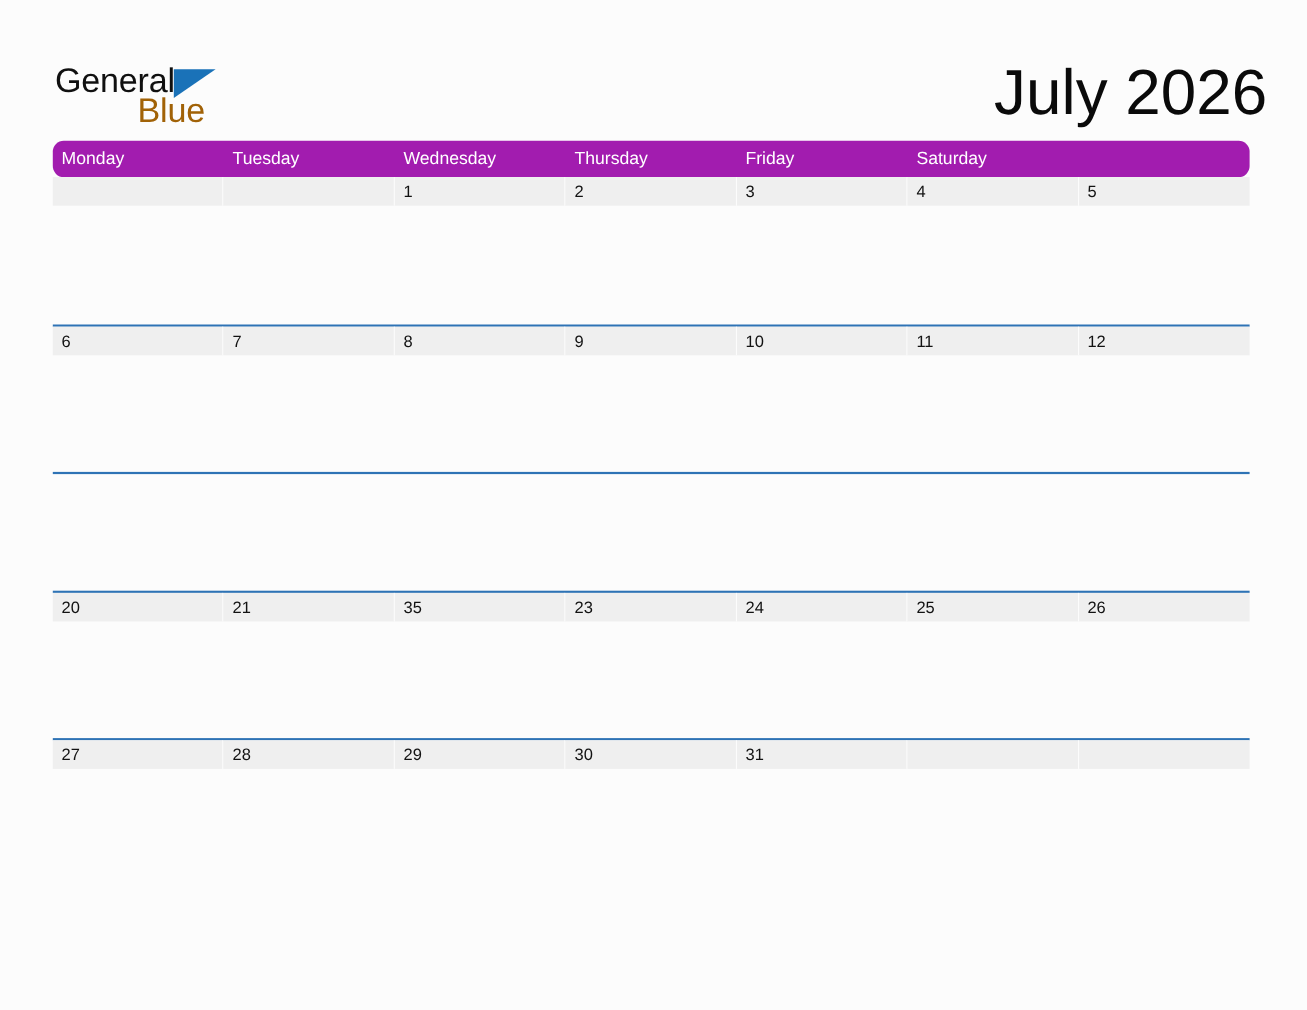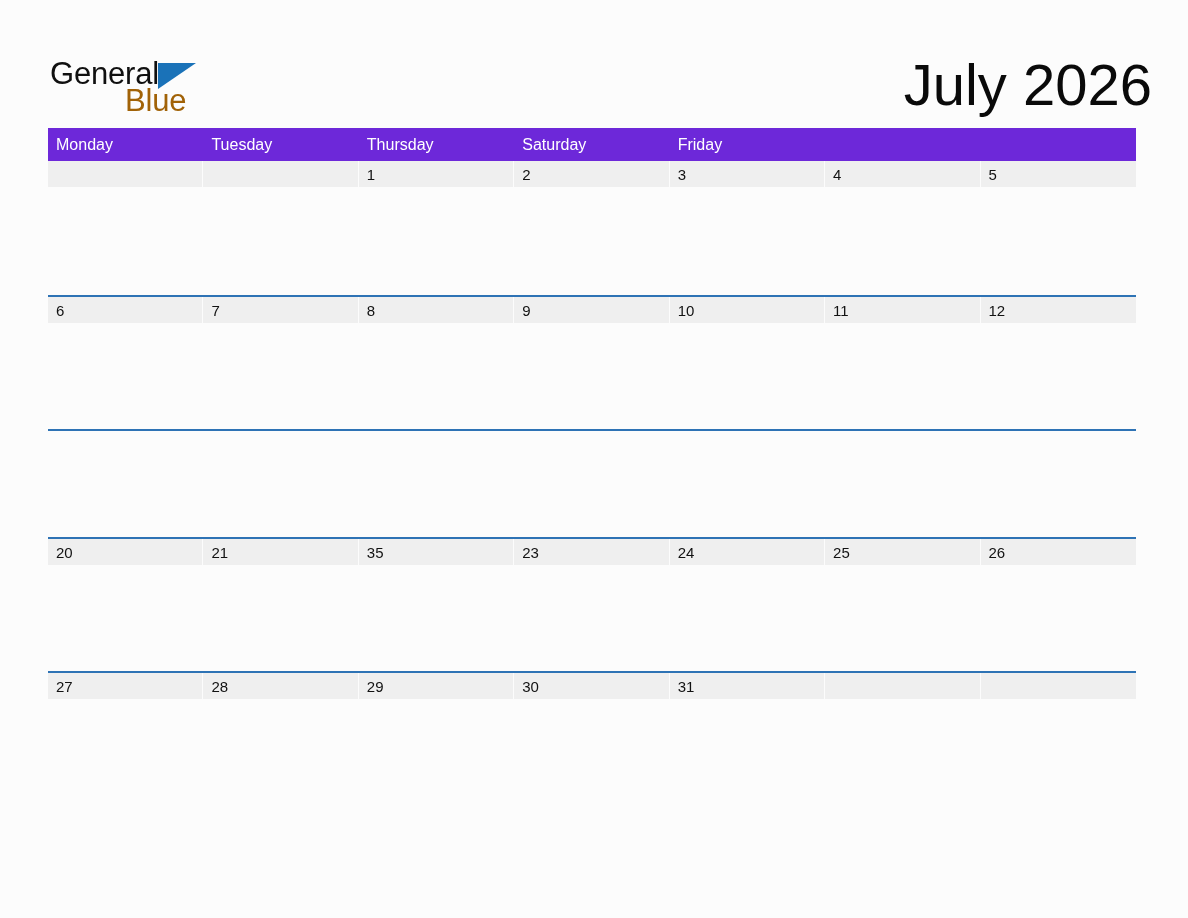--- a/index.html
+++ b/index.html
@@ -94,22 +94,23 @@
     width: 1088px;
   }
 
   .cal-cell {
     width: 155.43px;
     box-sizing: border-box;
   }
 
   
   .dow-row {
-    background: #6d28d9;
+    background: #a21caf;
     height: 33px;
+    border-radius: 10px;
   }
   .dow-cell {
     display: flex;
     align-items: center;
     height: 33px;
     padding-left: 8px;
     box-sizing: border-box;
   }
   .dow-label {
     color: #ffffff;
@@ -195,27 +196,30 @@
   <div class="calendar">
 
     <div class="cal-row dow-row">
       <div class="cal-cell dow-cell">
         <span class="dow-label">Monday</span>
       </div>
       <div class="cal-cell dow-cell">
         <span class="dow-label">Tuesday</span>
       </div>
       <div class="cal-cell dow-cell">
+        <span class="dow-label">Wednesday</span>
+      </div>
+      <div class="cal-cell dow-cell">
         <span class="dow-label">Thursday</span>
       </div>
       <div class="cal-cell dow-cell">
+        <span class="dow-label">Friday</span>
+      </div>
+      <div class="cal-cell dow-cell">
         <span class="dow-label">Saturday</span>
-      </div>
-      <div class="cal-cell dow-cell">
-        <span class="dow-label">Friday</span>
       </div>
     </div>
 
     <div class="week week-1">
       <div class="week-rule hidden"></div>
       <div class="date-band">
         <div class="date-cell">
             <span class="date-num"></span>
           </div>
         <div class="date-cell">

